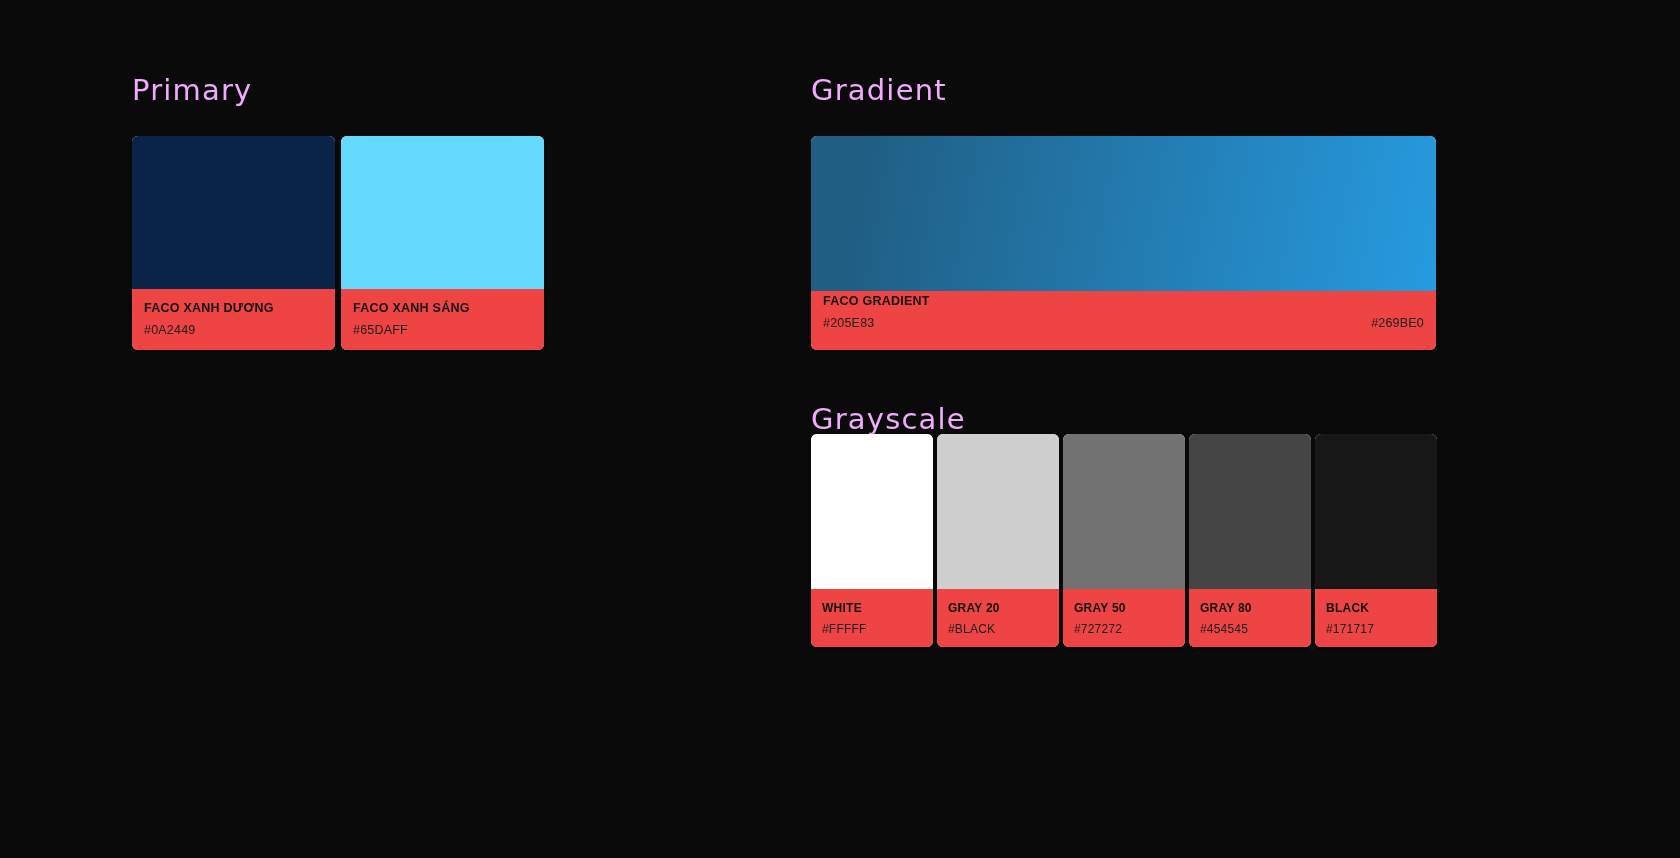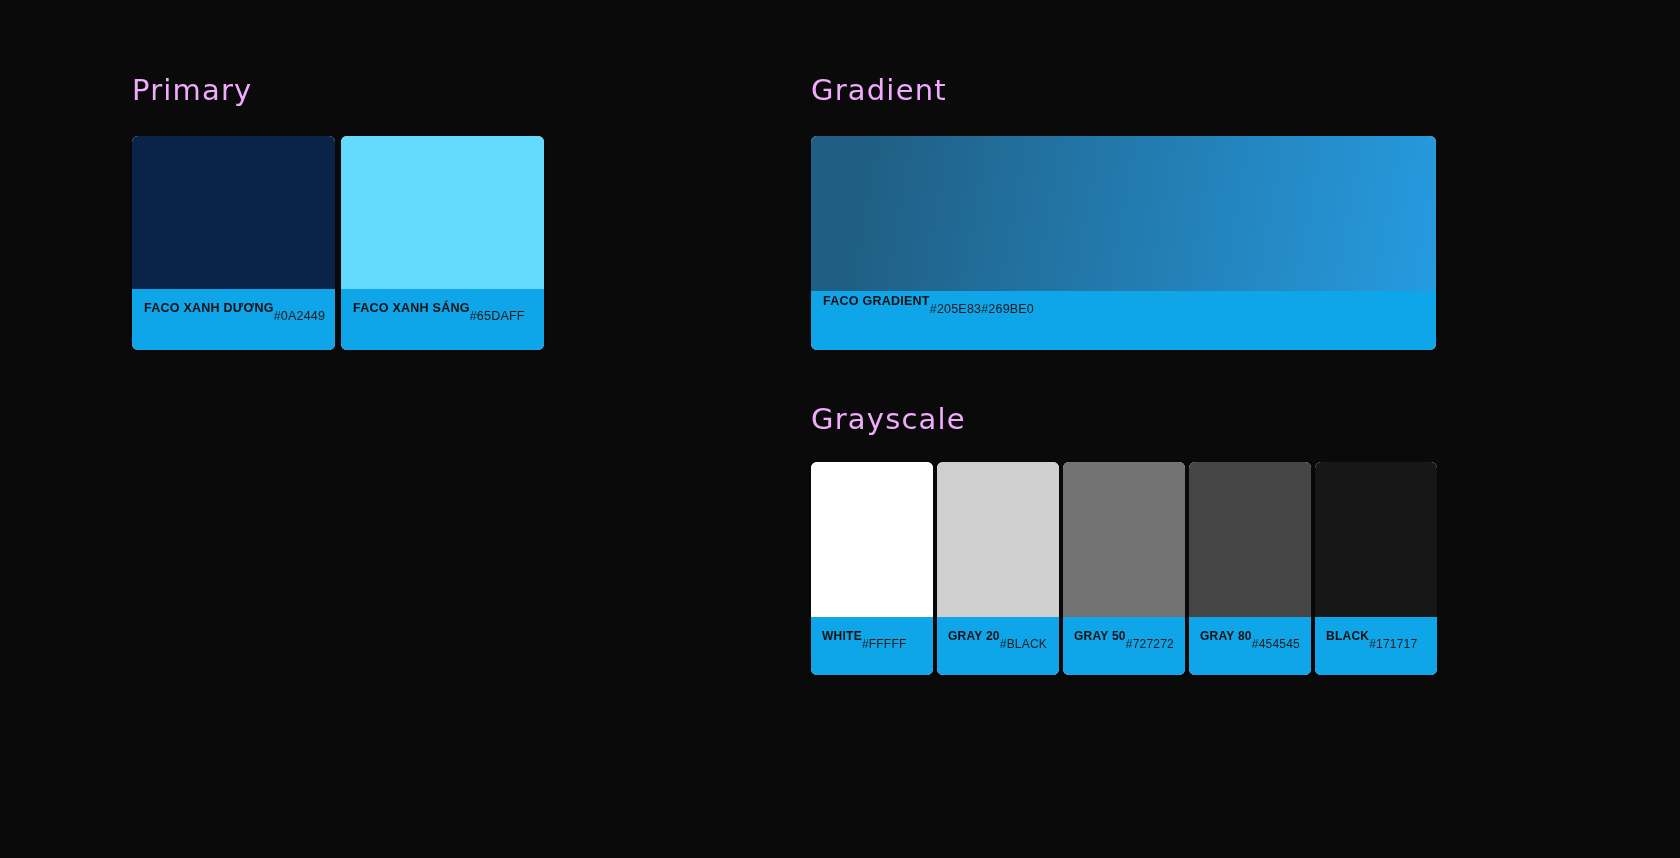--- a/index.html
+++ b/index.html
@@ -45,25 +45,25 @@
     border-radius: 6px;
     overflow: hidden;
     display: flex;
     flex-direction: column;
     box-shadow: 0 1px 3px rgba(0,0,0,0.55);
   }
 
   .swatch-color { width: 100%; }
 
   .swatch-meta {
-    background: #0ea5e9;
+    background: #ef4444;
     padding: 13px 12px 0 12px;
     flex: 1;
     display: flex;
-    flex-direction: row;
+    flex-direction: column;
   }
 
   .swatch-name {
     font-family: "Liberation Sans", sans-serif;
     font-size: 12.5px;
     font-weight: 700;
     letter-spacing: 0.25px;
     color: #111111;
     line-height: 1.1;
     white-space: nowrap;
@@ -103,21 +103,21 @@
 
   
   #secondary-section { left: 132px; top: 402px; }
   #secondary-section .section-title { margin-bottom: 31px; }
   #secondary-section .swatch-row { gap: 5px; }
   #secondary-section .swatch-card { width: 310px; height: 213px; }
   #secondary-section .swatch-color { height: 155px; }
 
   
   #grayscale-section { left: 811px; top: 405px; }
-  #grayscale-section .section-title { margin-bottom: 28px; }
+  #grayscale-section .section-title { }
   #grayscale-section .swatch-row { gap: 4px; }
   #grayscale-section .swatch-card { width: 122px; height: 213px; }
   #grayscale-section .swatch-color { height: 155px; }
   #grayscale-section .swatch-meta { padding-left: 11px; padding-right: 0; }
   #grayscale-section .swatch-name { font-size: 12px; }
   #grayscale-section .swatch-hex { font-size: 12px; }
 </style>
 </head>
 <body style="background: rgb(10, 10, 10);">
 

